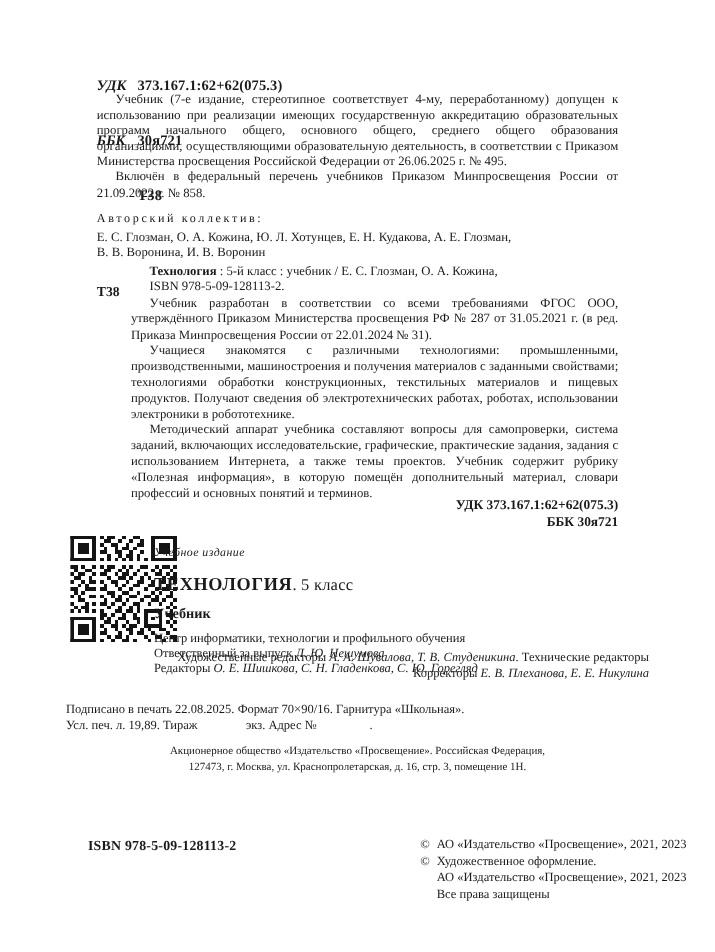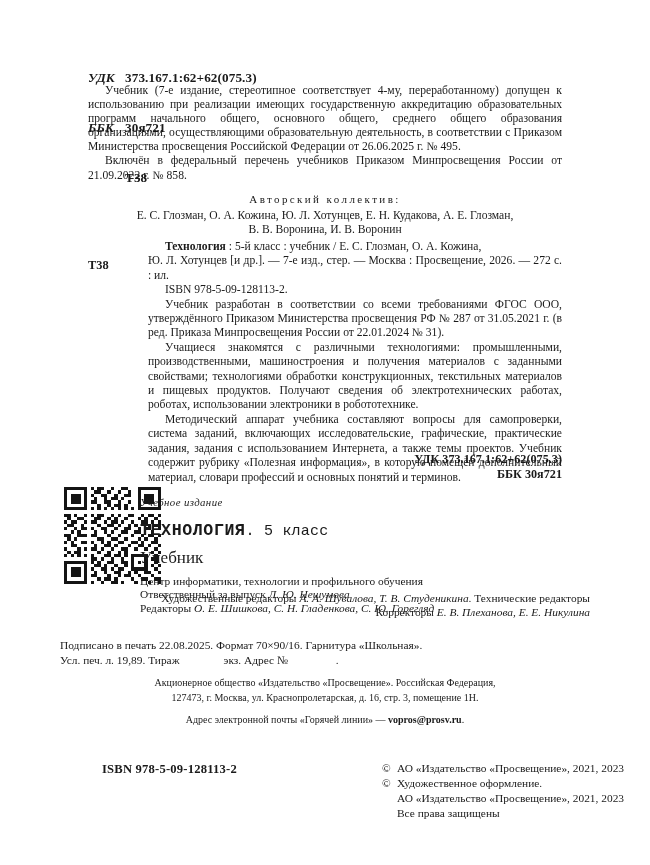--- a/index.html
+++ b/index.html
@@ -56,21 +56,21 @@
   }
 
   
   .authors {
     position: absolute;
     left: 88px;
     top: 192px;
     width: 474px;
     font-size: 11.6px;
     line-height: 14.6px;
-    text-align: center;
+    text-align: left;
   }
   .authors .head {
     letter-spacing: 2.4px;
     font-size: 11px;
     margin-bottom: 2px;
   }
 
   
   .biblio {
     position: absolute;
@@ -81,21 +81,21 @@
     line-height: 14.4px;
   }
   .biblio .sigil {
     position: absolute;
     left: 0;
     top: 18px;
     font-weight: bold;
     font-size: 12.4px;
   }
   .biblio .body {
-    margin-left: 60px;
+    margin-left: 31px;
   }
   .biblio .body p {
     margin: 0;
     text-align: justify;
     text-align-last: left;
   }
   .biblio .title-line { text-indent: 17px; }
   .biblio .isbn { text-indent: 17px; }
   .biblio .para { text-indent: 17px; margin-top: 3px; }
 
@@ -133,34 +133,33 @@
   .imprint .ui {
     font-style: italic;
     font-size: 10.8px;
     letter-spacing: 0.4px;
   }
   .imprint .title {
     margin-top: 11px;
     font-size: 16.6px;
     line-height: 20px;
     letter-spacing: 0.2px;
-    font-family: Liberation Mono, monospace;
   }
   .imprint .title .main {
     font-weight: bold;
     letter-spacing: 0.6px;
   }
   .imprint .title .grade {
     font-weight: normal;
     font-size: 15px;
   }
   .imprint .kind {
     margin-top: 9px;
-    font-weight: normal;
-    font-size: 17px;
+    font-weight: bold;
+    font-size: 13px;
   }
   .imprint .credits {
     margin-top: 10px;
   }
   .imprint .credits div { white-space: nowrap; }
 
   
   .credits-wide {
     position: absolute;
     left: 60px;
@@ -191,21 +190,21 @@
     width: 530px;
     text-align: center;
     font-size: 10px;
     line-height: 14.6px;
   }
   .publisher .email { font-weight: bold; }
 
   
   .isbn-bottom {
     position: absolute;
-    left: 102px;
+    left: 80px;
     top: 762px;
     font-size: 12.6px;
     font-weight: bold;
     letter-spacing: 0.2px;
   }
   .copyright {
     position: absolute;
     left: 382px;
     top: 761px;
     width: 250px;
@@ -243,21 +242,20 @@
   <div class="authors">
     <div class="head">Авторский коллектив:</div>
     <div>Е. С. Глозман, О. А. Кожина, Ю. Л. Хотунцев, Е. Н. Кудакова, А. Е. Глозман,</div>
     <div>В. В. Воронина, И. В. Воронин</div>
   </div>
 
   <div class="biblio">
     <div class="sigil">Т38</div>
     <div class="body">
       <p class="title-line"><span class="b">Технология</span><span> : 5-й класс : учебник / Е. С. Глозман, О. А. Кожина,</span></p>
-      <p>Ю. Л. Хотунцев [и др.]. — 7-е изд., стер. — Москва : Просвещение, 2026. — 272 с. : ил.</p>
       <p class="isbn">ISBN 978-5-09-128113-2.</p>
       <p class="para">Учебник разработан в соответствии со всеми требованиями ФГОС ООО, утверждённого Приказом Министерства просвещения РФ № 287 от 31.05.2021 г. (в ред. Приказа Минпросвещения России от 22.01.2024 № 31).</p>
       <p class="para">Учащиеся знакомятся с различными технологиями: промышленными, производственными, машиностроения и получения материалов с заданными свойствами; технологиями обработки конструкционных, текстильных материалов и пищевых продуктов. Получают сведения об электротехнических работах, роботах, использовании электроники в робототехнике.</p>
       <p class="para">Методический аппарат учебника составляют вопросы для самопроверки, система заданий, включающих исследовательские, графические, практические задания, задания с использованием Интернета, а также темы проектов. Учебник содержит рубрику «Полезная информация», в которую помещён дополнительный материал, словари профессий и основных понятий и терминов.</p>
     </div>
   </div>
 
   <div class="codes-repeat">
     <div>УДК 373.167.1:62+62(075.3)</div>
     <div>ББК 30я721</div>
@@ -536,21 +534,20 @@
   </div>
 
   <div class="printrun">
     <div>Подписано в печать 22.08.2025. Формат 70×90/16. Гарнитура «Школьная».</div>
     <div><span>Усл. печ. л. 19,89. Тираж</span><span style="display:inline-block;width:44px"></span><span>экз. Адрес №</span><span style="display:inline-block;width:48px"></span><span>.</span></div>
   </div>
 
   <div class="publisher">
     <div>Акционерное общество «Издательство «Просвещение». Российская Федерация,</div>
     <div>127473, г. Москва, ул. Краснопролетарская, д. 16, стр. 3, помещение 1Н.</div>
-    <div style="margin-top:8px"><span>Адрес электронной почты «Горячей линии» — </span><span class="email">vopros@prosv.ru</span><span>.</span></div>
   </div>
 
   <div class="isbn-bottom">ISBN 978-5-09-128113-2</div>
 
   <div class="copyright">
     <div class="row"><span class="mark">©</span><span>АО «Издательство «Просвещение», 2021, 2023</span></div>
     <div class="row"><span class="mark">©</span><span>Художественное оформление.</span></div>
     <div class="cont">АО «Издательство «Просвещение», 2021, 2023</div>
     <div class="cont">Все права защищены</div>
   </div>

